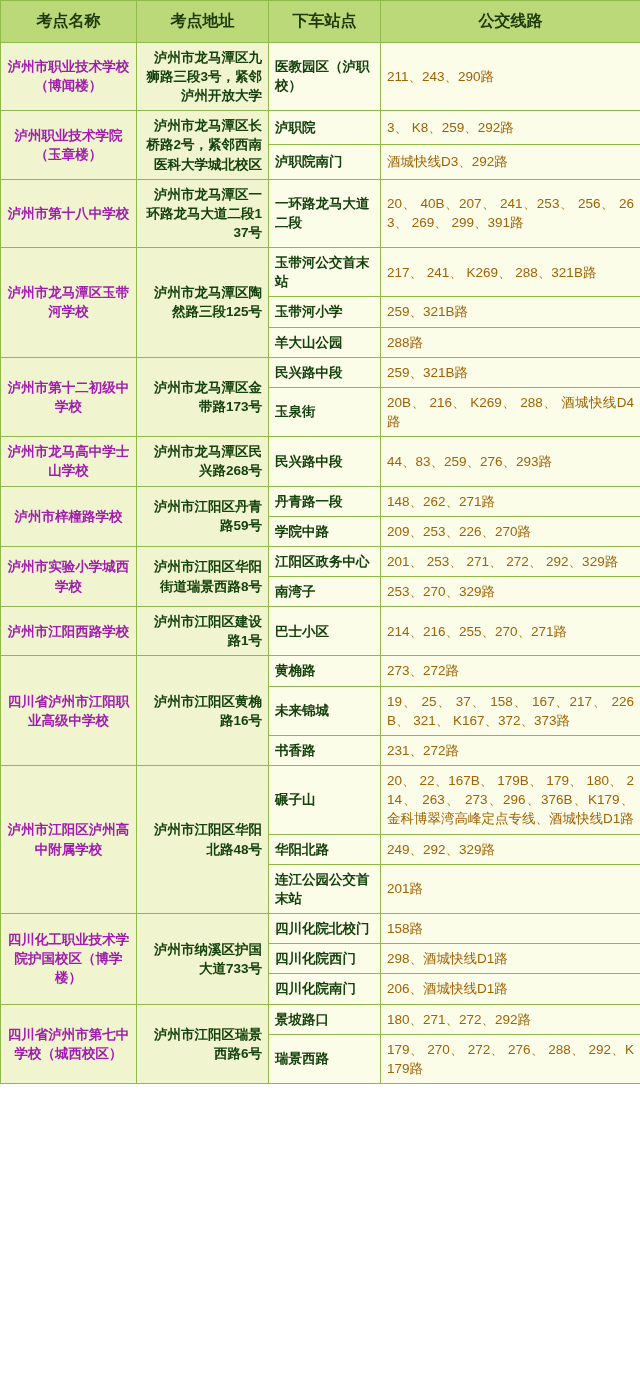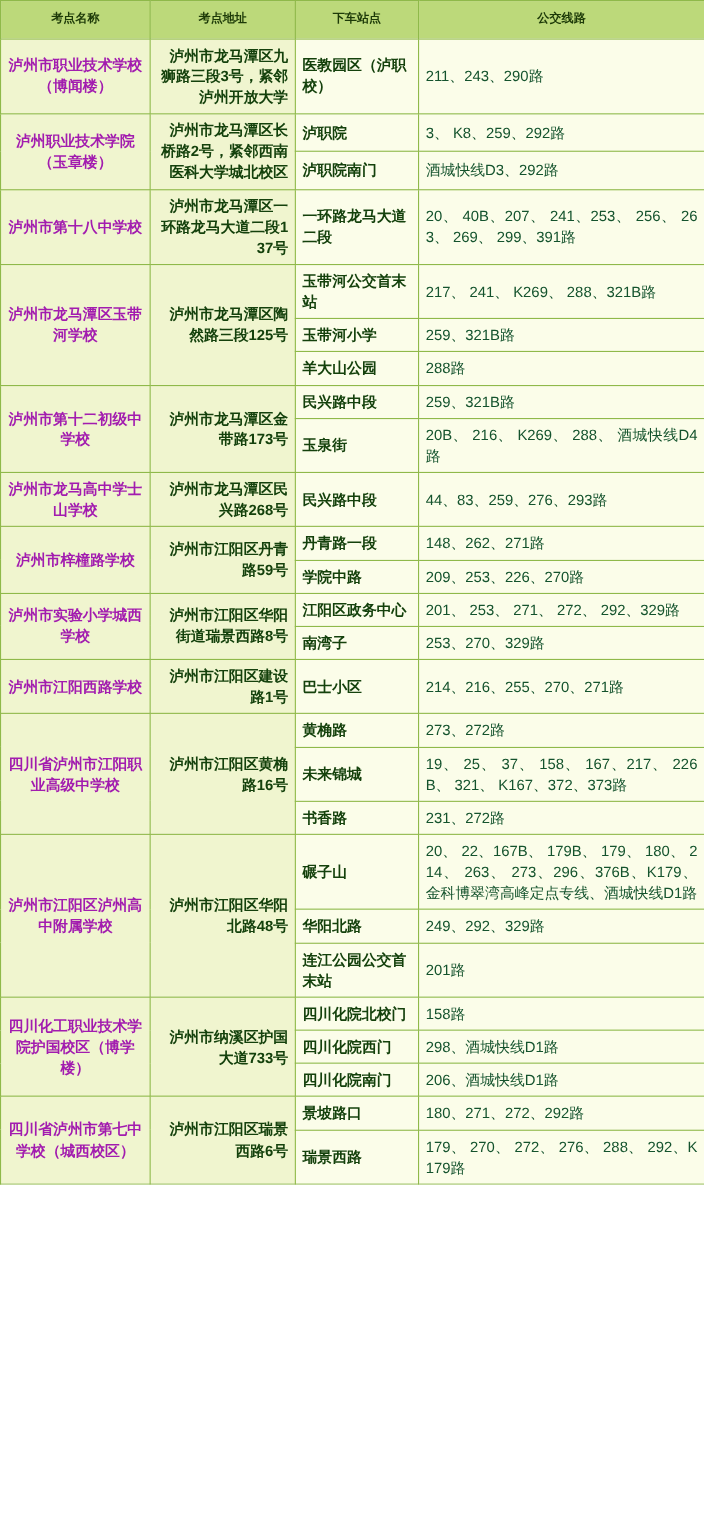--- a/index.html
+++ b/index.html
@@ -33,21 +33,21 @@
     font-size: 13.5px;
     line-height: 1.42;
     vertical-align: middle;
     word-break: break-all;
   }
   table.bus-table thead th {
     background: #bcd97a;
     color: #1d3a08;
     font-weight: bold;
     text-align: center;
-    font-size: 11px;
+    font-size: 16px;
     padding: 9px 4px;
     border: 1px solid #8fb94a;
   }
   td.name {
     background: #f0f5cf;
     text-align: center;
     color: #a21caf;
     font-weight: bold;
     font-size: 13.5px;
   }
@@ -60,21 +60,21 @@
   }
   td.stop {
     background: #fbfde9;
     color: #14410c;
     font-weight: bold;
     font-size: 13.5px;
   }
   td.lines {
     background: #fbfde9;
     text-align: left;
-    color: #14532d;
+    color: #a16207;
     font-size: 13px;
     letter-spacing: 0px;
   }
   
   td.lines.just {
     text-align: justify;
     text-align-last: left;
   }
 </style>
 </head>

